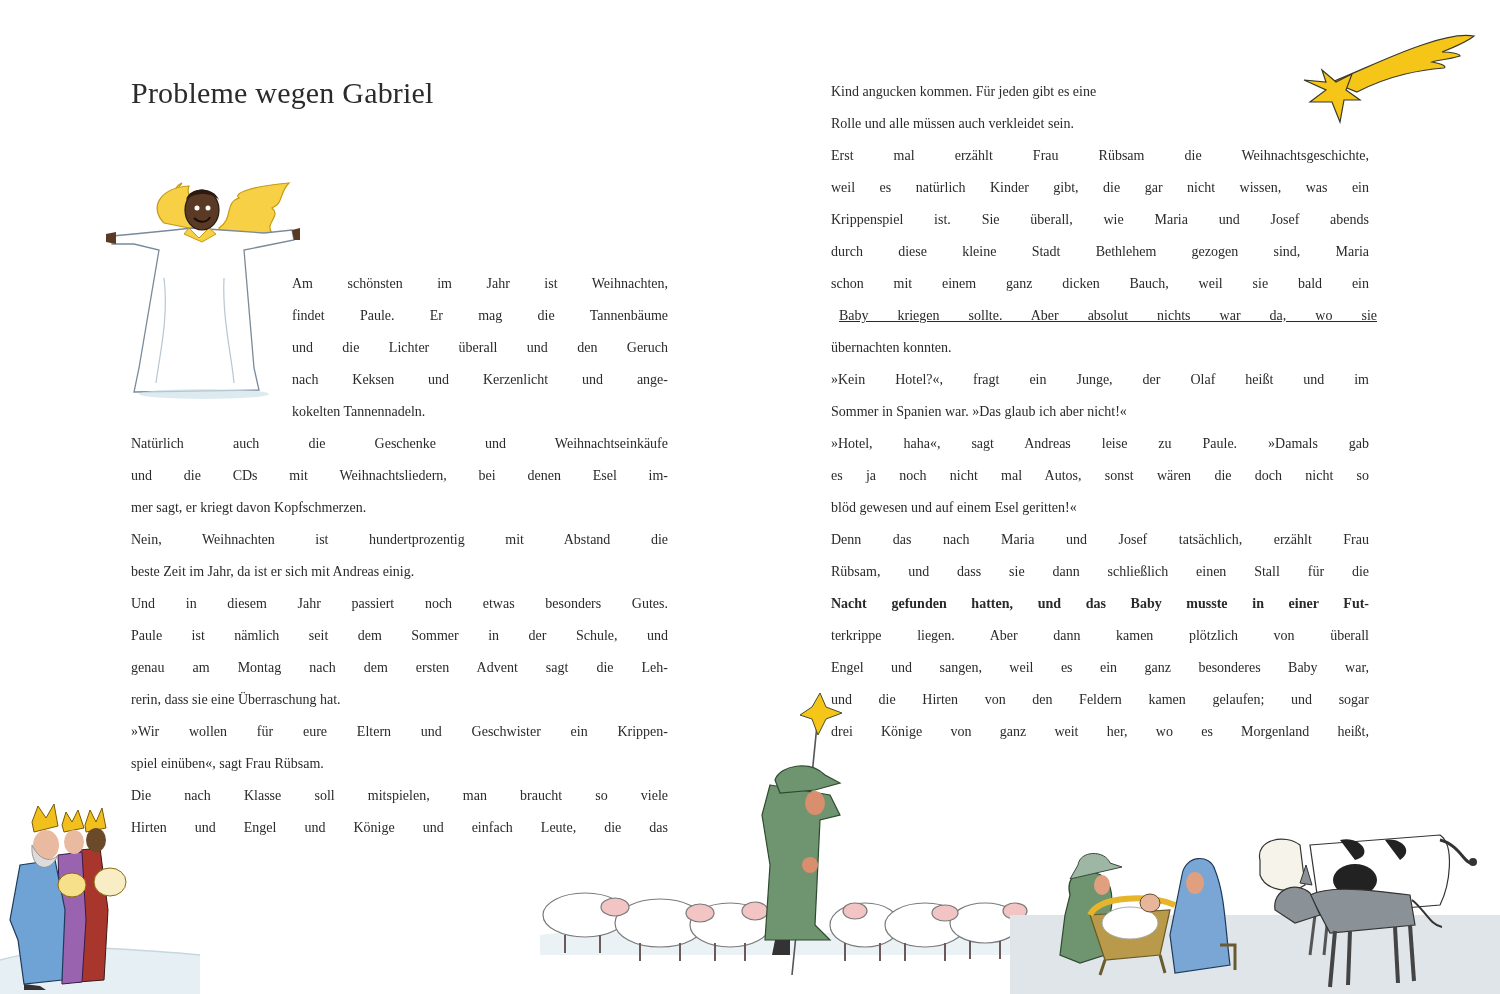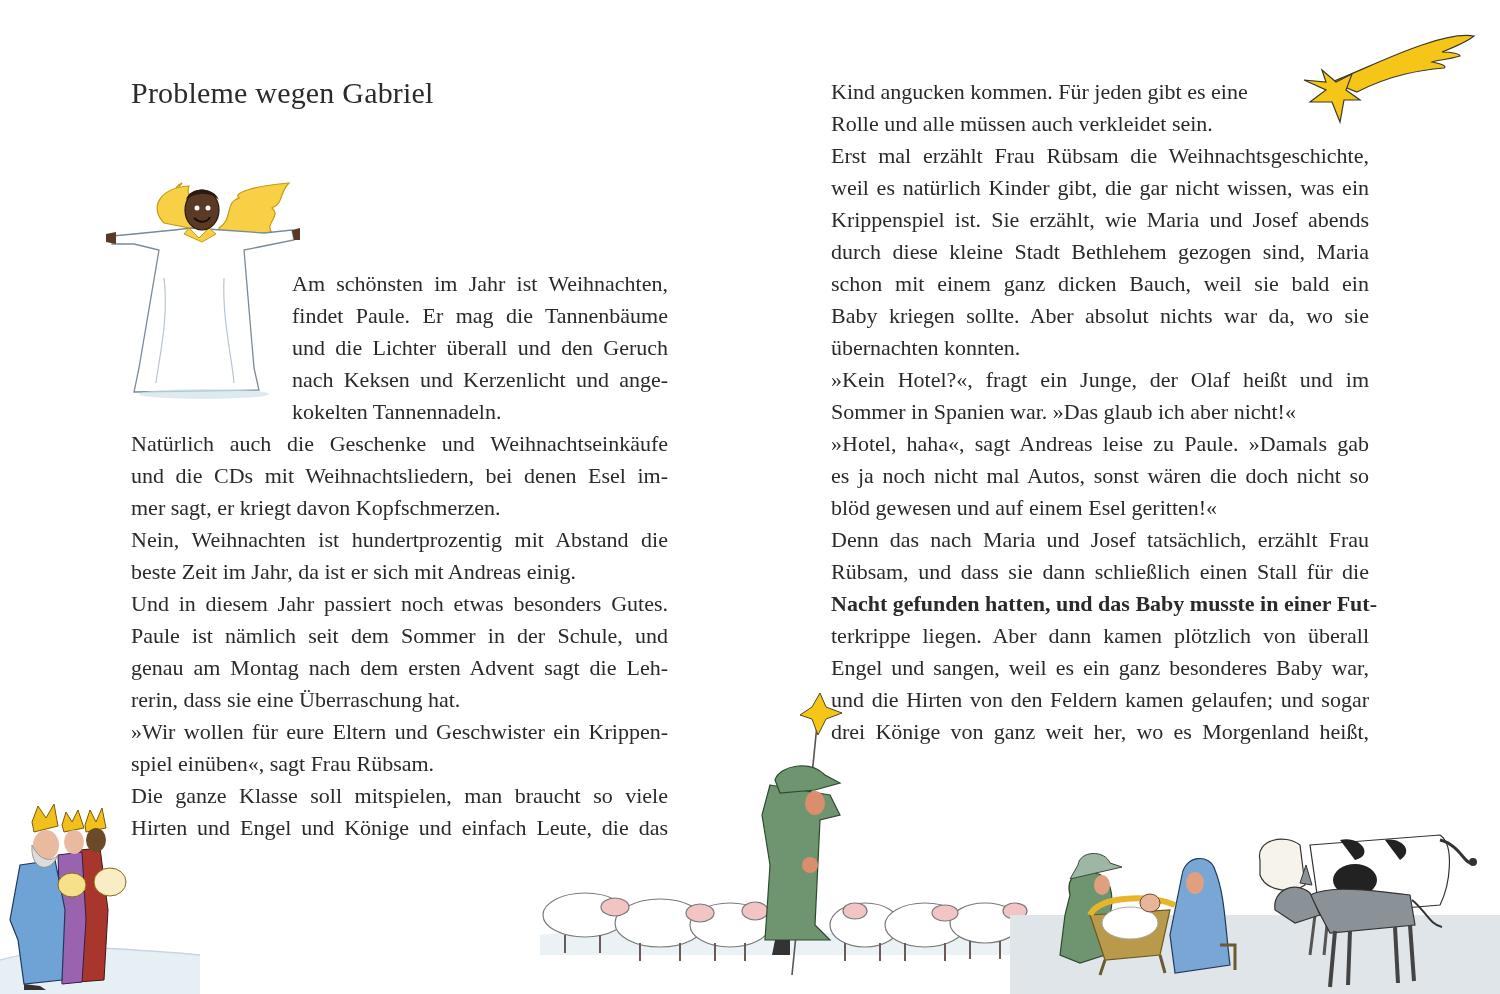--- a/index.html
+++ b/index.html
@@ -1,21 +1,21 @@
 <!DOCTYPE html>
 <html><head>
 <meta charset="utf-8">
 <style>
   html,body{margin:0;padding:0;background:#ffffff;}
   body{width:1500px;height:994px;position:relative;overflow:hidden;font-family:"DejaVu Serif","Liberation Serif",serif;color:#2a2a2a;}
   .page{position:absolute;top:0;height:994px;}
   .page-left{left:0;width:750px;}
   .page-right{left:750px;width:750px;}
   .title{position:absolute;left:131px;top:76px;font-family:"Liberation Serif",serif;font-size:30px;color:#2b2b2b;letter-spacing:0.2px;white-space:nowrap;margin:0;font-weight:normal;}
-  .text-line{position:absolute;font-family:"Liberation Serif",serif;font-size:22px;line-height:32px;white-space:nowrap;color:#2a2a2a;text-align:justify;text-align-last:justify;}
+  .text-line{position:absolute;font-family:"Liberation Serif",serif;font-size:14px;line-height:32px;white-space:nowrap;color:#2a2a2a;text-align:justify;text-align-last:justify;}
   .l-indent{left:292px;width:376px;}
   .l-full{left:131px;width:537px;}
   .r-full{left:831px;width:538px;}
   .last{text-align-last:left;}
   .ill{position:absolute;}
 </style>
 </head>
 <body>
 
 <div class="page page-left">
@@ -50,21 +50,21 @@
   <div class="text-line l-full" style="top:460px;">und die CDs mit Weihnachtsliedern, bei denen Esel im-</div>
   <div class="text-line l-full last" style="top:492px;">mer sagt, er kriegt davon Kopfschmerzen.</div>
   <div class="text-line l-full" style="top:524px;">Nein, Weihnachten ist hundertprozentig mit Abstand die</div>
   <div class="text-line l-full last" style="top:556px;">beste Zeit im Jahr, da ist er sich mit Andreas einig.</div>
   <div class="text-line l-full" style="top:588px;">Und in diesem Jahr passiert noch etwas besonders Gutes.</div>
   <div class="text-line l-full" style="top:620px;">Paule ist nämlich seit dem Sommer in der Schule, und</div>
   <div class="text-line l-full" style="top:652px;">genau am Montag nach dem ersten Advent sagt die Leh-</div>
   <div class="text-line l-full last" style="top:684px;">rerin, dass sie eine Überraschung hat.</div>
   <div class="text-line l-full" style="top:716px;">»Wir wollen für eure Eltern und Geschwister ein Krippen-</div>
   <div class="text-line l-full last" style="top:748px;">spiel einüben«, sagt Frau Rübsam.</div>
-  <div class="text-line l-full" style="top:780px;">Die ganze Klasse soll mitspielen, man braucht so viele</div>
+  <div class="text-line l-full" style="top:780px;">Die nach Klasse soll mitspielen, man braucht so viele</div>
   <div class="text-line l-full" style="top:812px;">Hirten und Engel und Könige und einfach Leute, die das</div>
 
   <svg class="ill" style="left:0;top:800px;" width="200" height="194" viewBox="0 0 200 194">
     <path d="M0 160 C40 150 60 145 100 148 C140 150 170 152 200 155 L200 194 L0 194 Z" fill="#e6eff4"></path>
     <path d="M0 160 C40 150 60 145 100 148 C140 150 170 152 200 155" stroke="#c7d7e0" stroke-width="1.5" fill="none"></path>
 
     <path d="M80 50 L100 48 L108 110 L104 180 L78 182 L76 110 Z" fill="#a9362c" stroke="#3a1a14" stroke-width="1"></path>
     <path d="M85 25 L90 10 L96 22 L102 8 L106 28 L86 32 Z" fill="#f2c01c" stroke="#7a5a08" stroke-width="1"></path>
     <ellipse cx="96" cy="40" rx="10" ry="12" fill="#6b4a2a"></ellipse>
 
@@ -87,24 +87,24 @@
 
   <svg class="ill" style="left:552px;top:30px;" width="180" height="100" viewBox="0 0 180 100">
     <path d="M30 52 C60 40 90 25 120 15 C140 8 160 4 172 6 C165 12 150 18 140 22 C150 22 158 24 158 26 C145 30 135 30 130 32 C140 34 145 36 142 38 C120 40 90 44 55 62 Z" fill="#f5c518" stroke="#3a3a2a" stroke-width="1.2"></path>
     <path d="M20 40 L34 52 L50 44 L44 60 L58 70 L42 70 L38 92 L30 72 L8 72 L24 60 L2 50 L24 52 Z" fill="#f5c518" stroke="#3a3a2a" stroke-width="1.2"></path>
   </svg>
 
   <div class="text-line r-full last" style="left:81px;top:76px;width:auto;">Kind angucken kommen. Für jeden gibt es eine</div>
   <div class="text-line r-full last" style="left:81px;top:108px;width:auto;">Rolle und alle müssen auch verkleidet sein.</div>
   <div class="text-line r-full" style="left:81px;top:140px;">Erst mal erzählt Frau Rübsam die Weihnachtsgeschichte,</div>
   <div class="text-line r-full" style="left:81px;top:172px;">weil es natürlich Kinder gibt, die gar nicht wissen, was ein</div>
-  <div class="text-line r-full" style="left:81px;top:204px;">Krippenspiel ist. Sie erzählt, wie Maria und Josef abends</div>
+  <div class="text-line r-full" style="left:81px;top:204px;">Krippenspiel ist. Sie überall, wie Maria und Josef abends</div>
   <div class="text-line r-full" style="left:81px;top:236px;">durch diese kleine Stadt Bethlehem gezogen sind, Maria</div>
   <div class="text-line r-full" style="left:81px;top:268px;">schon mit einem ganz dicken Bauch, weil sie bald ein</div>
-  <div class="text-line r-full" style="left:81px;top:300px;">Baby kriegen sollte. Aber absolut nichts war da, wo sie</div>
+  <div class="text-line r-full" style="left:89px;top:300px;text-decoration:underline;">Baby kriegen sollte. Aber absolut nichts war da, wo sie</div>
   <div class="text-line r-full last" style="left:81px;top:332px;">übernachten konnten.</div>
   <div class="text-line r-full" style="left:81px;top:364px;">»Kein Hotel?«, fragt ein Junge, der Olaf heißt und im</div>
   <div class="text-line r-full last" style="left:81px;top:396px;">Sommer in Spanien war. »Das glaub ich aber nicht!«</div>
   <div class="text-line r-full" style="left:81px;top:428px;">»Hotel, haha«, sagt Andreas leise zu Paule. »Damals gab</div>
   <div class="text-line r-full" style="left:81px;top:460px;">es ja noch nicht mal Autos, sonst wären die doch nicht so</div>
   <div class="text-line r-full last" style="left:81px;top:492px;">blöd gewesen und auf einem Esel geritten!«</div>
   <div class="text-line r-full" style="left:81px;top:524px;">Denn das nach Maria und Josef tatsächlich, erzählt Frau</div>
   <div class="text-line r-full" style="left:81px;top:556px;">Rübsam, und dass sie dann schließlich einen Stall für die</div>
   <div class="text-line r-full" style="left:81px;top:588px;font-weight:bold;">Nacht gefunden hatten, und das Baby musste in einer Fut-</div>
   <div class="text-line r-full" style="left:81px;top:620px;">terkrippe liegen. Aber dann kamen plötzlich von überall</div>

